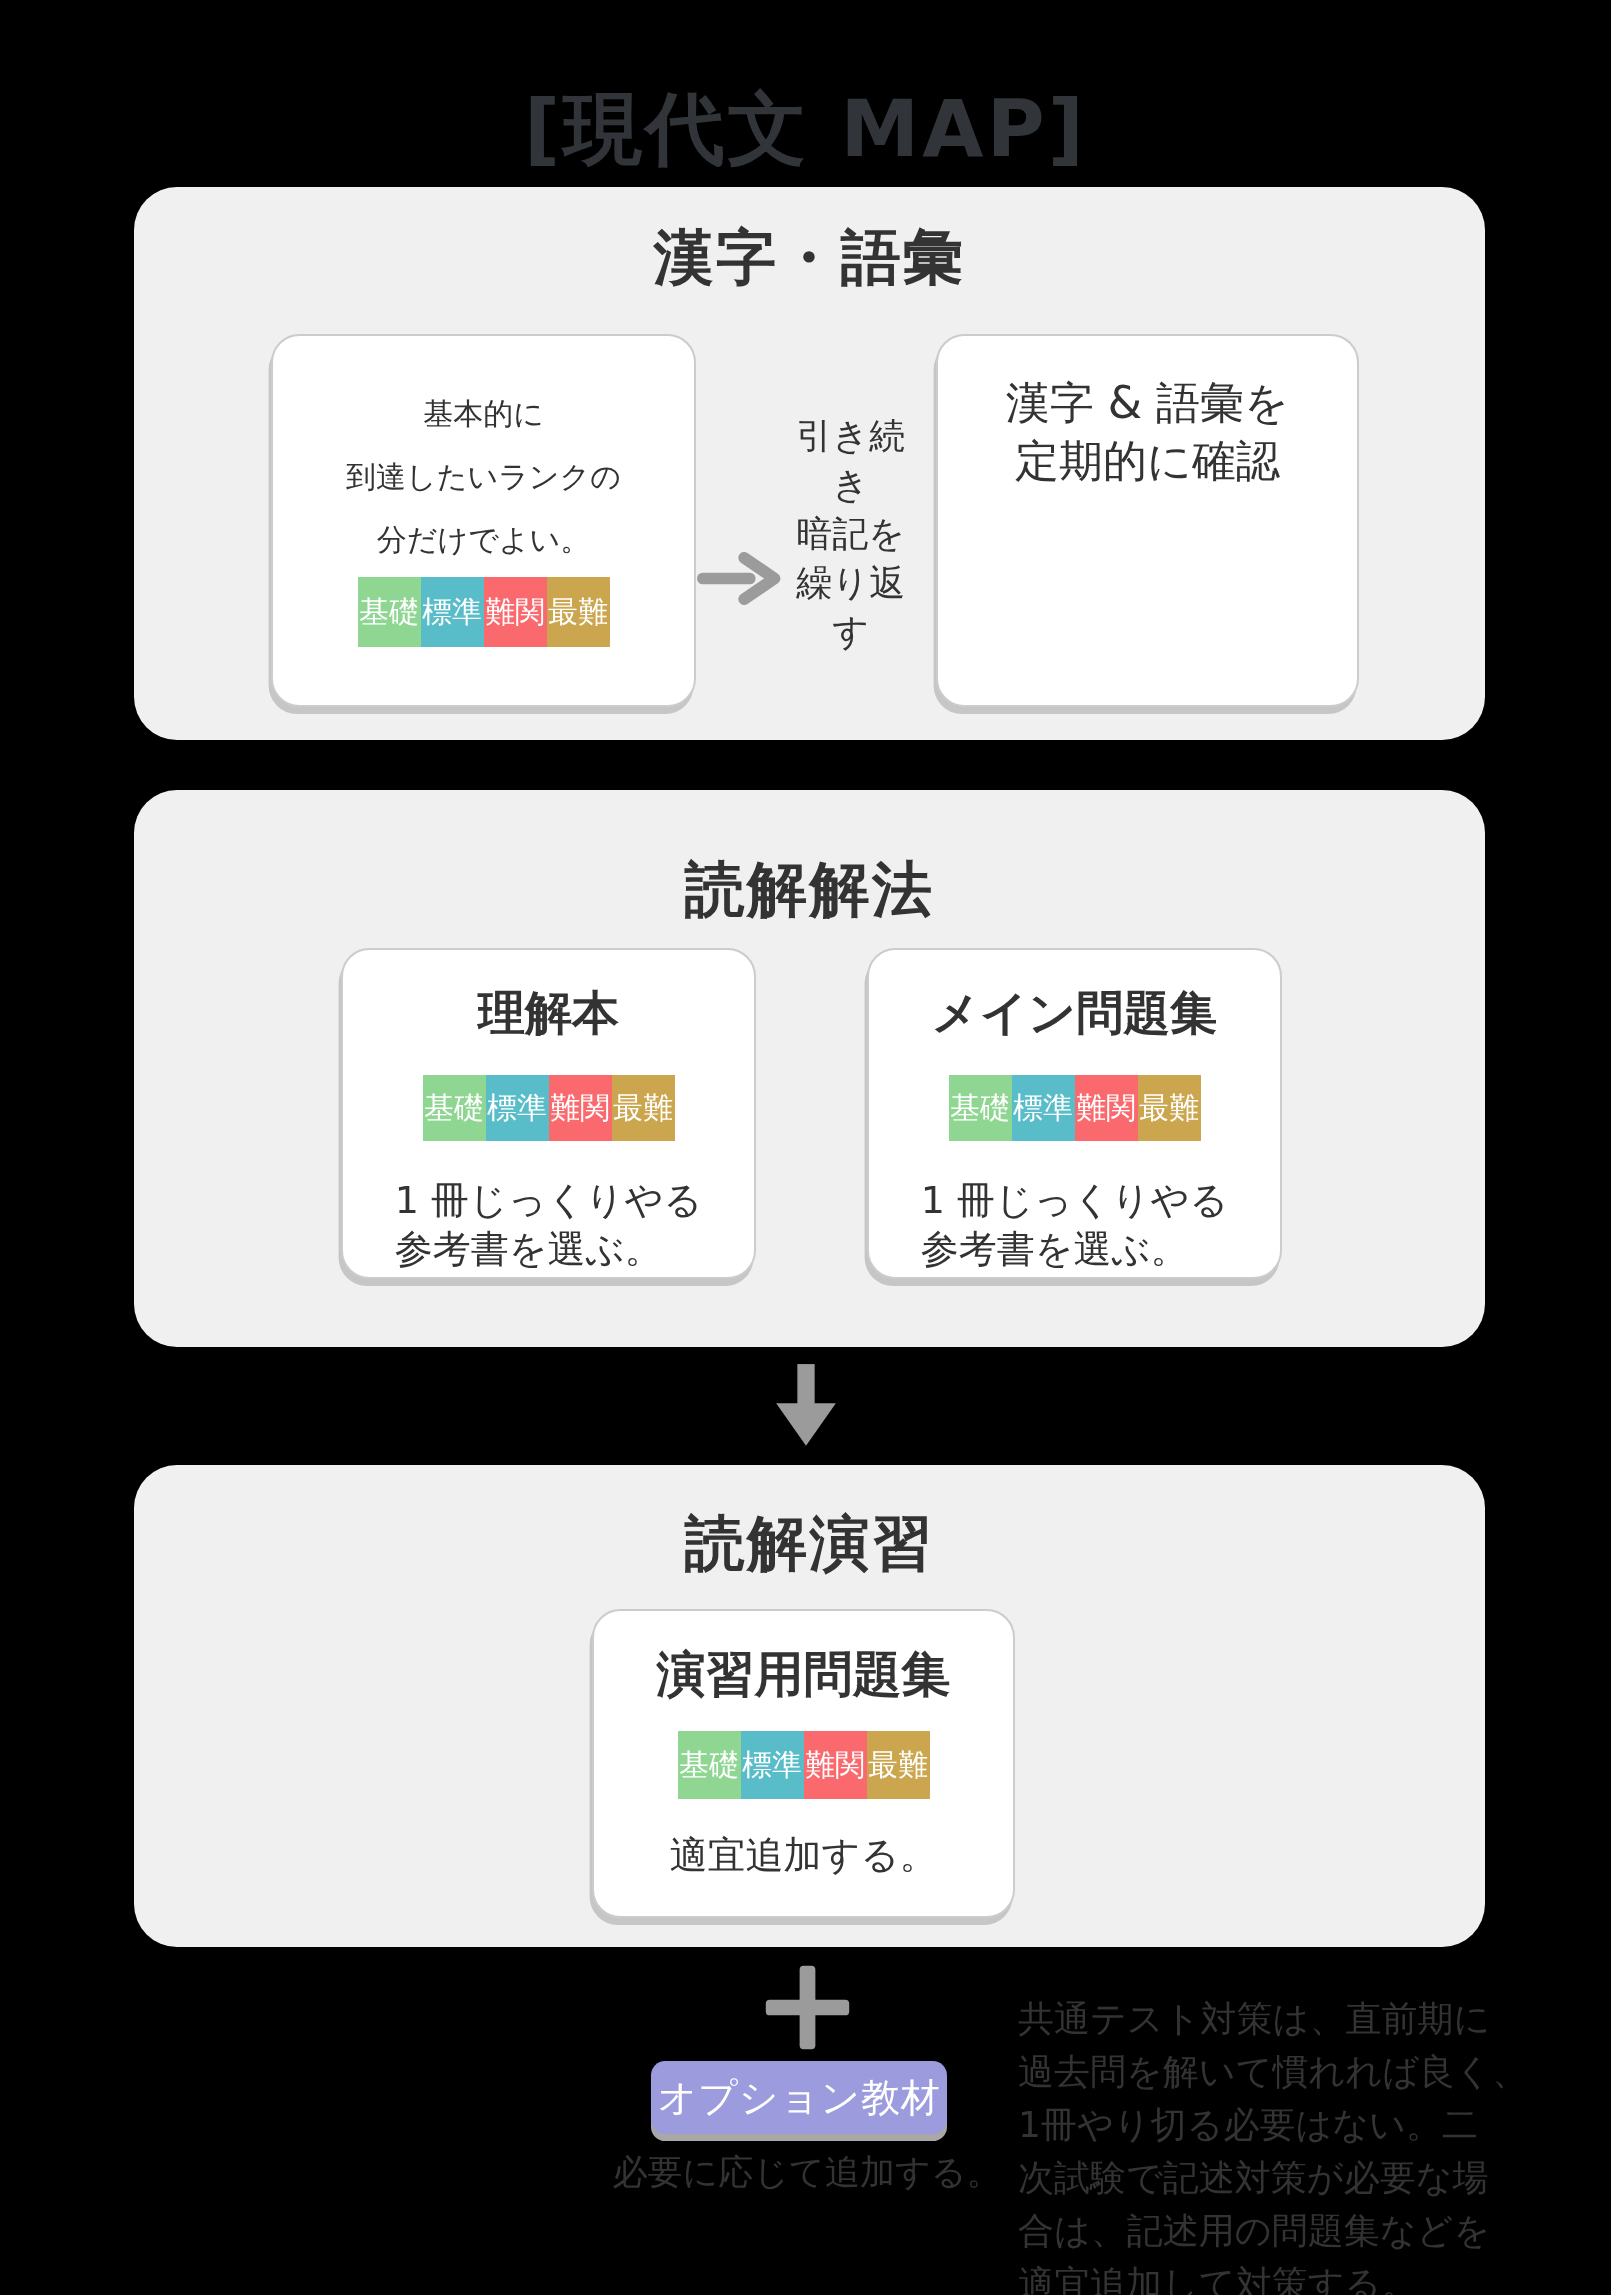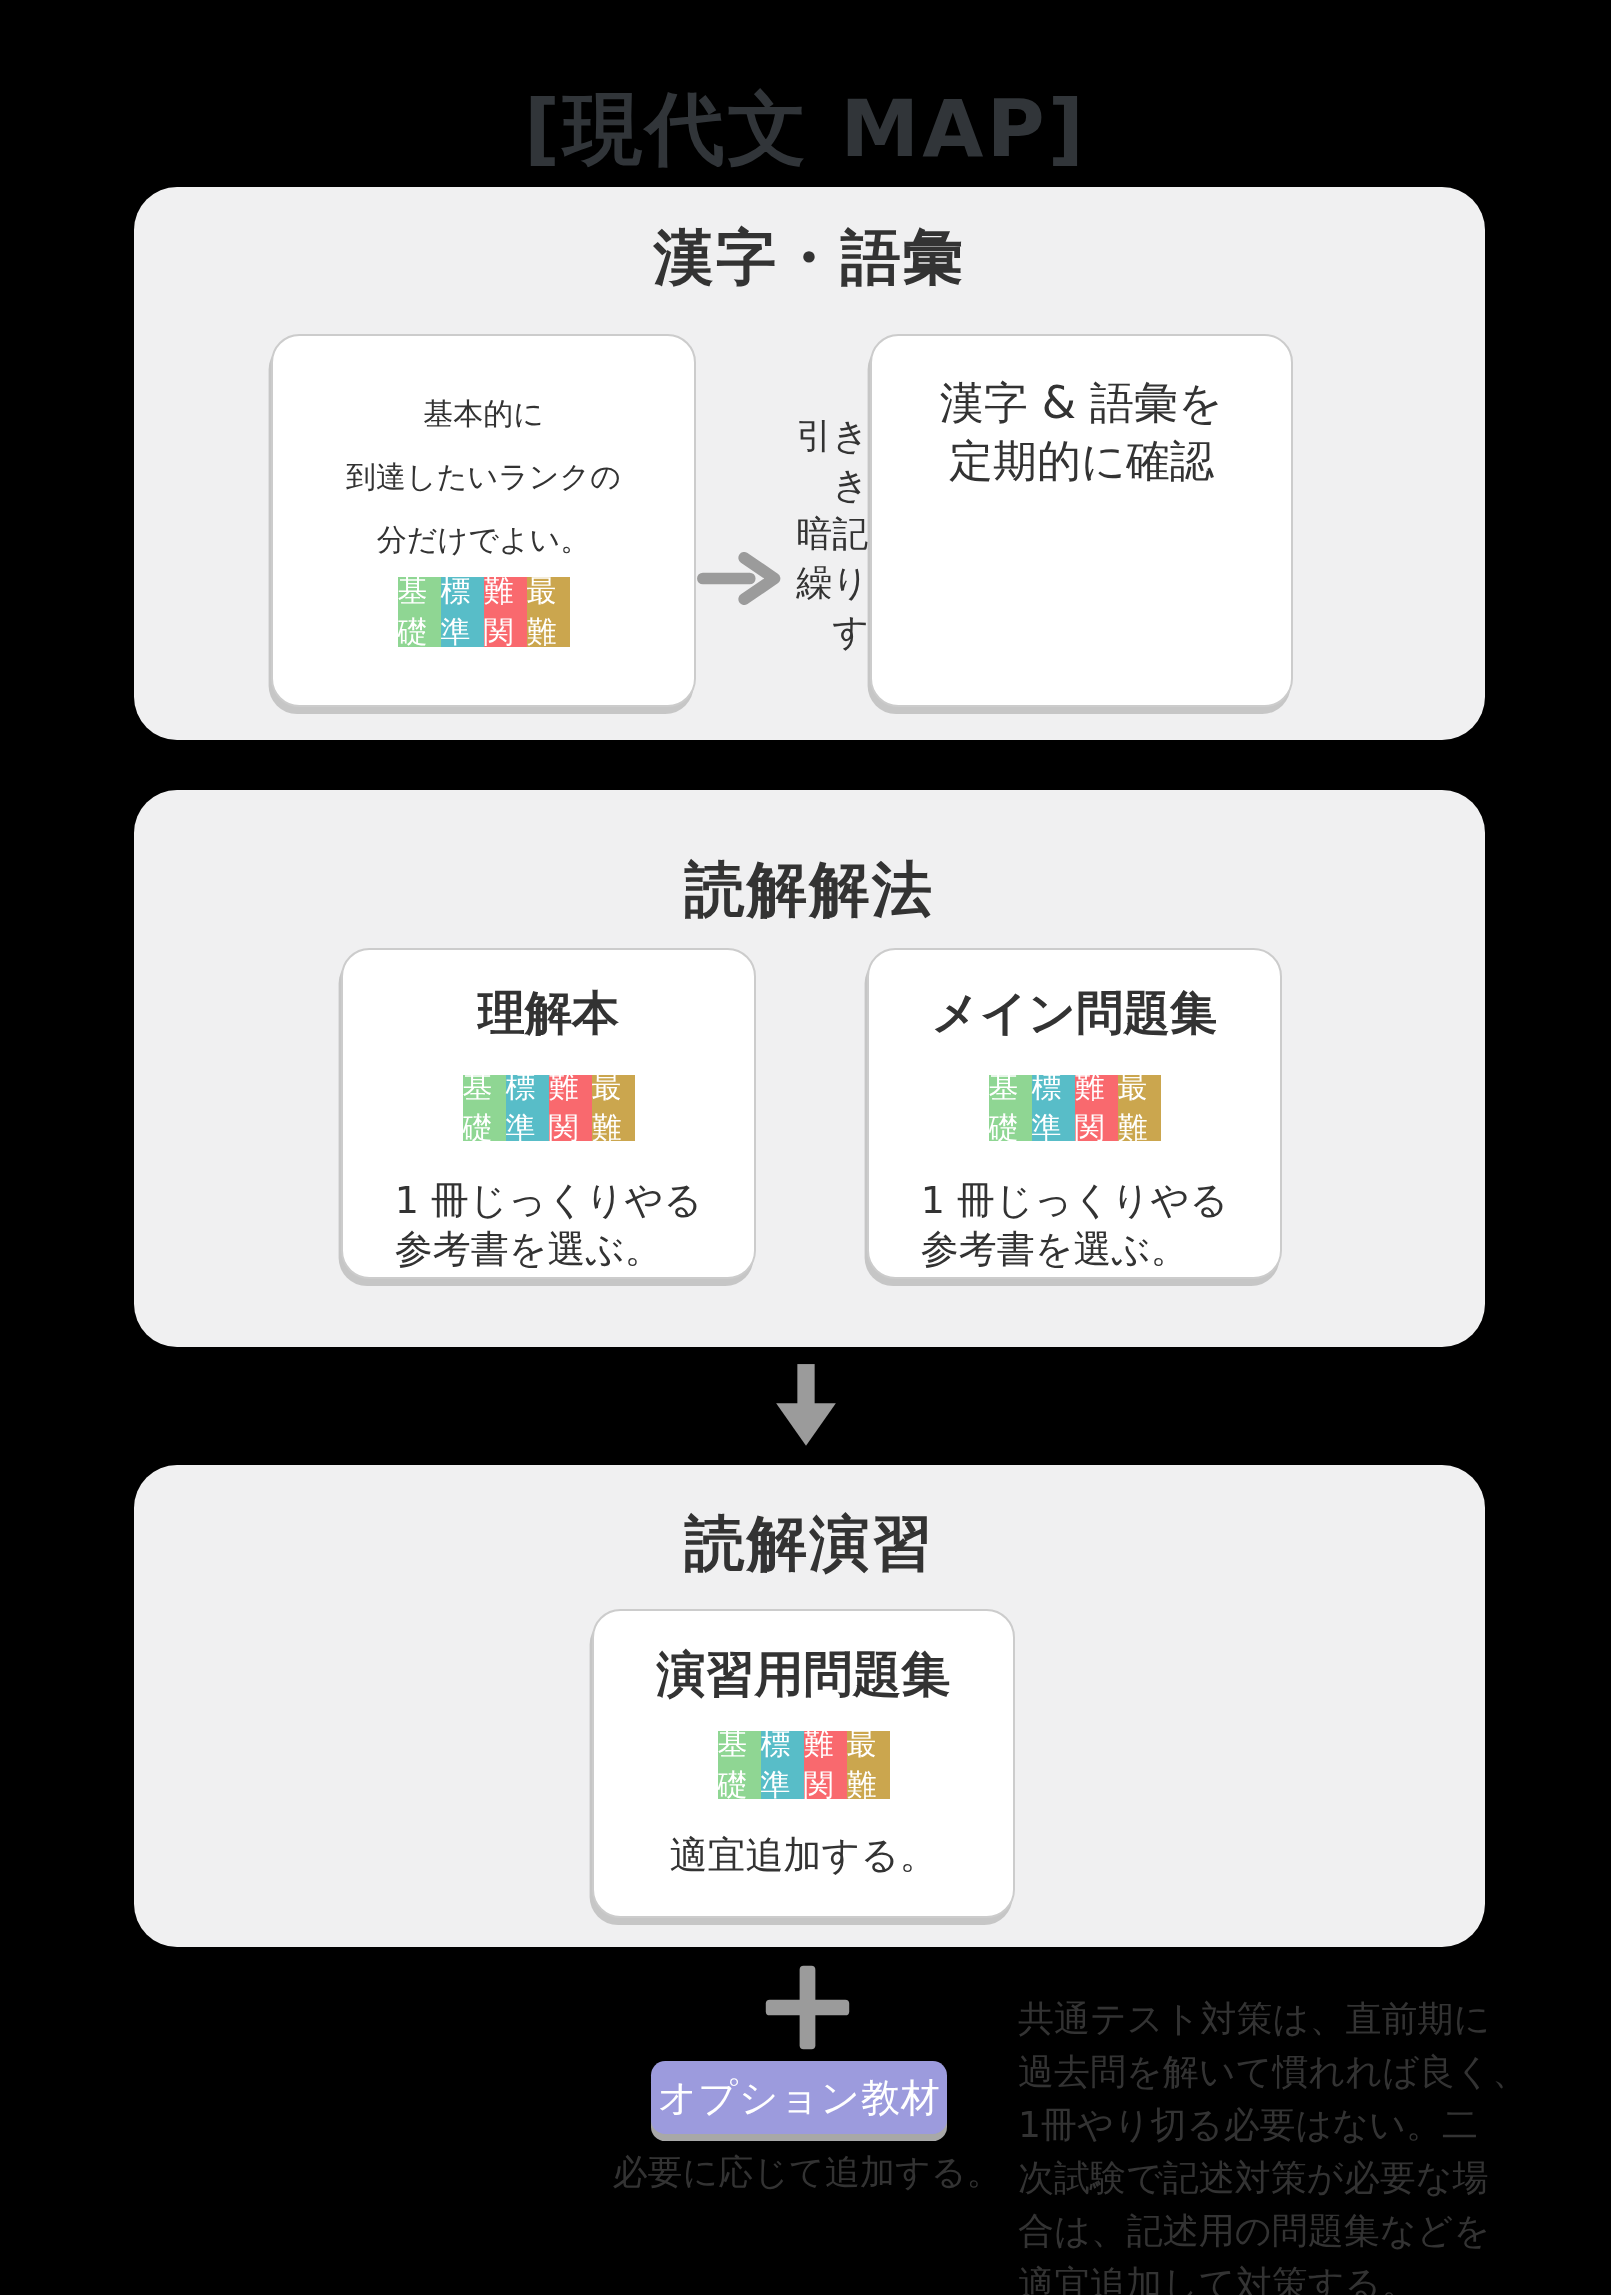--- a/index.html
+++ b/index.html
@@ -36,35 +36,35 @@
     box-shadow:-2.4px 7.1px 0 var(--shadow,#c6c6c6);
     box-sizing:border-box;
     display:flex;flex-direction:column;align-items:center;
   }
 
   
   .panel-1{top:187px;height:553px;}
   .panel-1 .panel-heading{margin-top:36px;}
   .card-s1-left{left:137px;top:147px;width:425px;height:373px;padding-top:46px;}
   .card-s1-left .card-text{font-size:30px;line-height:63px;font-weight:500;text-align:center;}
-  .card-s1-right{left:736px;top:147px;width:423px;height:373px;padding-top:38px;}
+  .card-s1-right{left:802px;top:147px;width:423px;height:373px;padding-top:38px;}
   .card-s1-right .card-title{font-size:44px;line-height:58px;font-weight:500;text-align:center;}
   .card-s1-right .card-body{margin-top:24px;font-size:31px;line-height:43px;text-align:left;width:363px;}
 
   .arrow-zone{
     position:absolute;left:562px;top:147px;width:220px;height:373px;
     display:flex;flex-direction:row;align-items:center;
   }
   .arrow-zone svg{margin-top:115px;}
   .arrow-note{margin-top:26px;font-size:36px;line-height:49px;text-align:center;font-weight:500;}
 
   
   .badges{display:flex;margin-top:0;}
   .badge{
-    width:43px;display:flex;align-items:center;justify-content:center;
+    width:63px;display:flex;align-items:center;justify-content:center;
     color:var(--badge_text,#fff);font-size:30px;font-weight:500;
   }
   .badges-s1{margin-top:6.3px;}  .badges-s1 .badge{height:70px;}
   .badges-s2{margin-top:32px;} .badges-s2 .badge{height:66px;}
   .badges-s3{margin-top:25px;} .badges-s3 .badge{height:68px;}
 
   
   .panel-2{top:790px;height:557px;}
   .panel-2 .panel-heading{margin-top:65px;}
   .card-s2{top:158px;width:415px;height:331px;padding-top:33px;}

